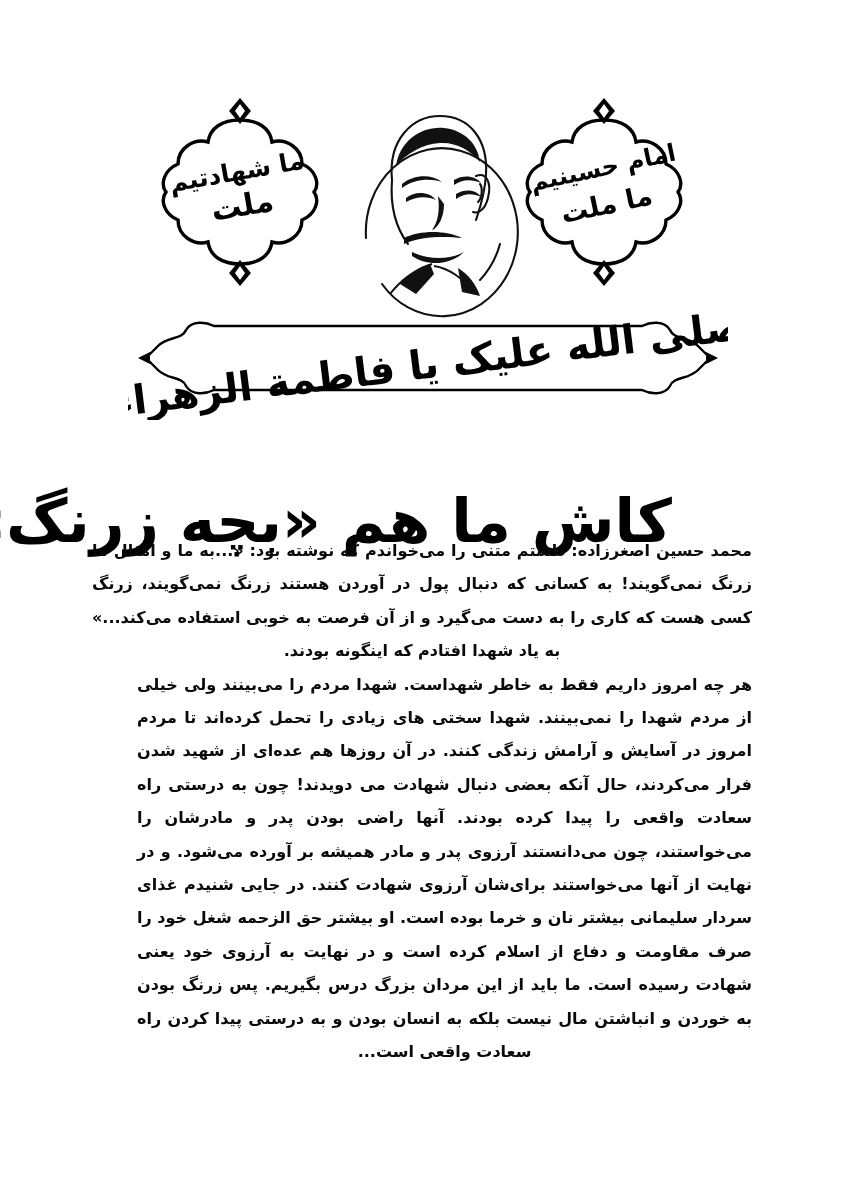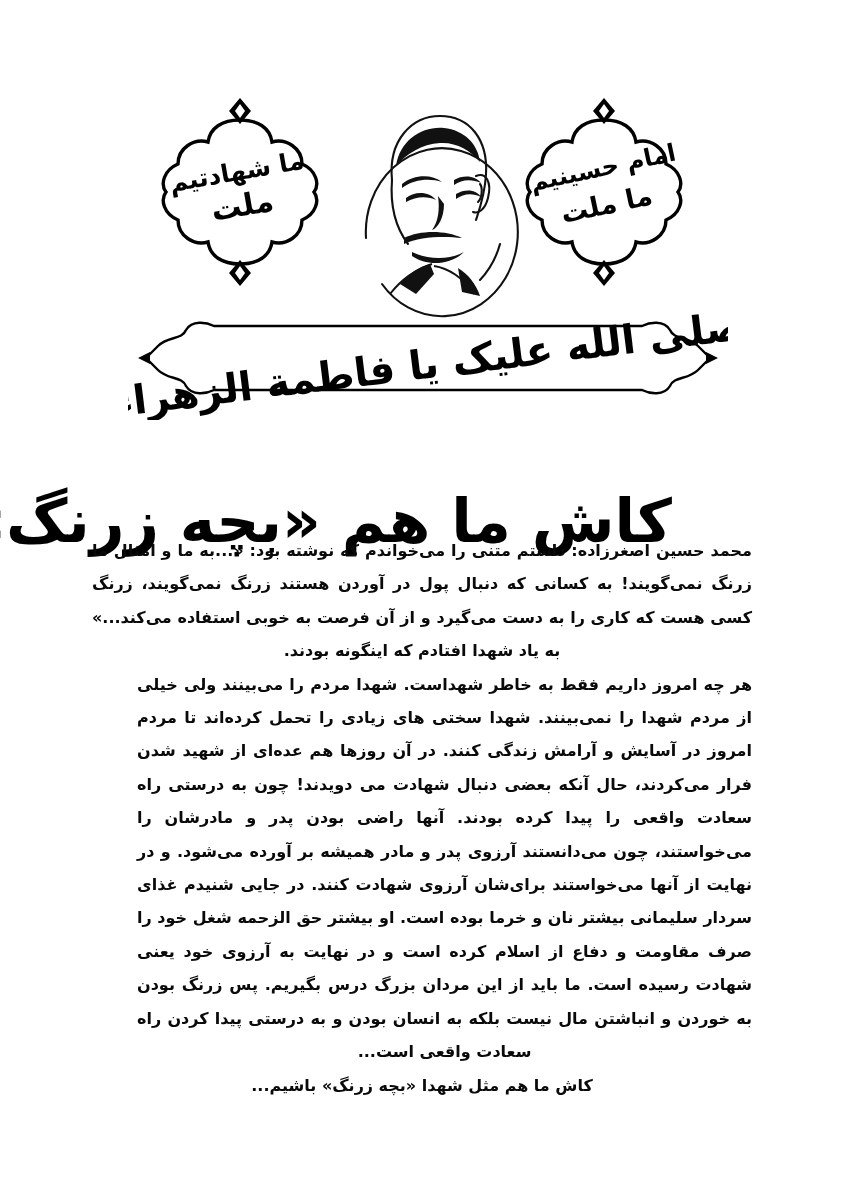--- a/index.html
+++ b/index.html
@@ -247,16 +247,15 @@
       </g>
     </svg>
 
   </div>
 
   <h1 class="title">کاش ما هم «بچه زرنگ» باشیم...</h1>
 
   <div class="article">
     <p class="p-lead">محمد حسین اصغرزاده: داشتم متنی را می‌خواندم که نوشته بود: «...به ما و امثال ما زرنگ نمی‌گویند! به کسانی که دنبال پول در آوردن هستند زرنگ نمی‌گویند، زرنگ کسی هست که کاری را به دست می‌گیرد و از آن فرصت به خوبی استفاده می‌کند...» به یاد شهدا افتادم که اینگونه بودند.</p>
     <p class="p-body">هر چه امروز داریم فقط به خاطر شهداست. شهدا مردم را می‌بینند ولی خیلی از مردم شهدا را نمی‌بینند. شهدا سختی های زیادی را تحمل کرده‌اند تا مردم امروز در آسایش و آرامش زندگی کنند. در آن روزها هم عده‌ای از شهید شدن فرار می‌کردند، حال آنکه بعضی دنبال شهادت می دویدند! چون به درستی راه سعادت واقعی را پیدا کرده بودند. آنها راضی بودن پدر و مادرشان را می‌خواستند، چون می‌دانستند آرزوی پدر و مادر همیشه بر آورده می‌شود. و در نهایت از آنها می‌خواستند برای‌شان آرزوی شهادت کنند. در جایی شنیدم غذای سردار سلیمانی بیشتر نان و خرما بوده است. او بیشتر حق الزحمه شغل خود را صرف مقاومت و دفاع از اسلام کرده است و در نهایت به آرزوی خود یعنی شهادت رسیده است. ما باید از این مردان بزرگ درس بگیریم. پس زرنگ بودن به خوردن و انباشتن مال نیست بلکه به انسان بودن و به درستی پیدا کردن راه سعادت واقعی است...</p>
-    <p class="p-close">کاش ما هم مثل شهدا «بچه زرنگ» باشیم...</p>
   </div>
 
 </div>
 
 </body></html>

